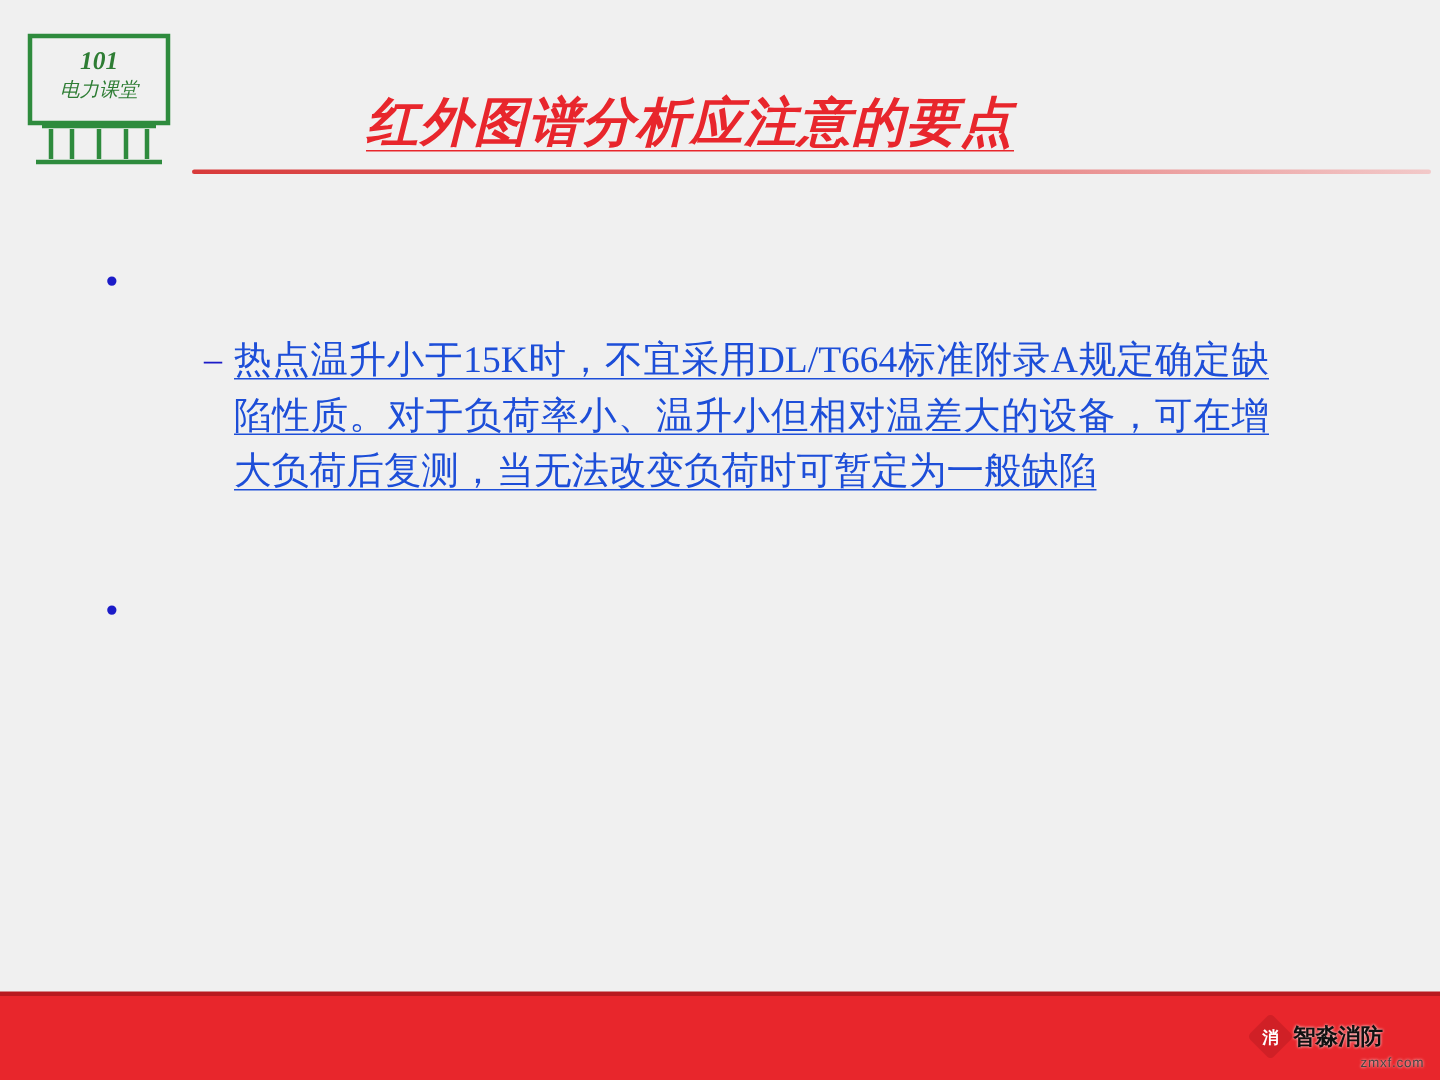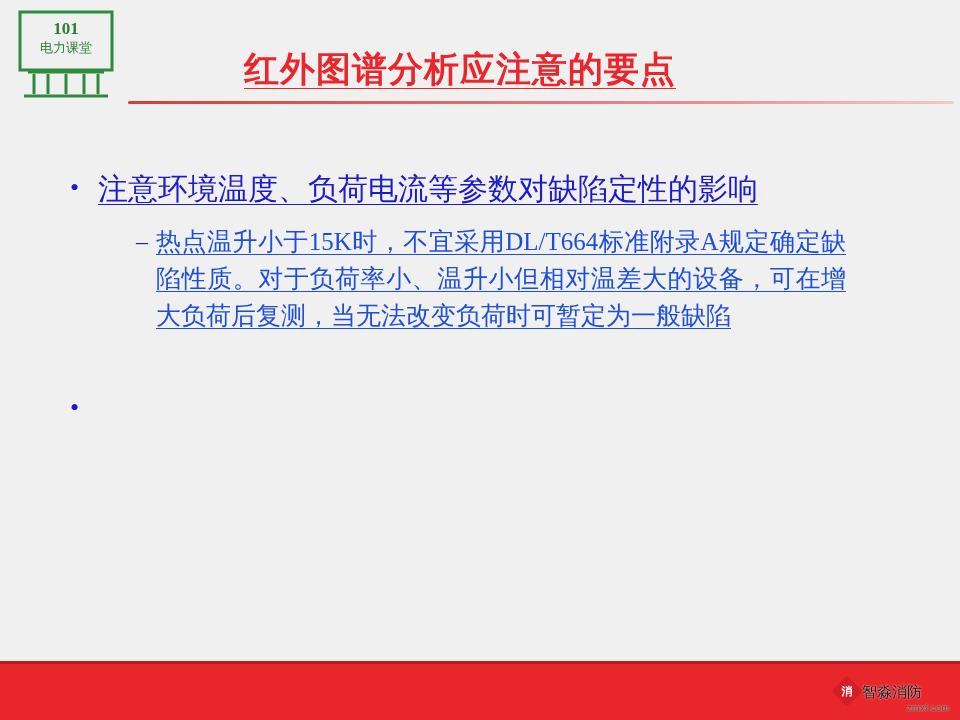--- a/index.html
+++ b/index.html
@@ -7,22 +7,23 @@
   body {
     font-family: "Liberation Serif", serif;
     background:#f0f0f0;
     position:relative;
     overflow:hidden;
   }
 
   
   .slide-header {
     position:absolute;
-    top:4px; left:0; right:0;
+    top:16px; left:0; right:0;
     height:104px;
+    font-style:italic;
   }
   .logo {
     position:absolute;
     left:14px; top:6px;
     width:104px; height:88px;
   }
   .logo svg { display:block; }
 
   .title {
     position:absolute;
@@ -145,21 +146,21 @@
     transform:rotate(45deg);
     display:flex; align-items:center; justify-content:center;
     border-radius:3px;
   }
   .wm-badge span {
     transform:rotate(-45deg);
     color:#fff; font-size:11px; font-weight:bold;
     font-family:"Liberation Sans", sans-serif;
   }
   .wm-main {
-    color:#111; font-size:15px; font-weight:normal;
+    color:#111; font-size:15px; font-weight:bold;
     font-family:"Liberation Sans", sans-serif;
     text-shadow:0 0 2px #fff;
     line-height:15px;
   }
   .wm-sub {
     color:#444; font-size:9px;
     font-family:"Liberation Sans", sans-serif;
     letter-spacing:.5px;
     margin-left:26px;
     margin-top:1px;
@@ -190,21 +191,20 @@
   </div>
 
   <div class="title">红外图谱分析应注意的要点</div>
   <div class="header-rule"></div>
 </div>
 
 <div class="content">
 
   <div class="bullet-l1">
     <div class="dot">•</div>
-    <div class="txt">注意环境温度、负荷电流等参数对缺陷定性的影响</div>
   </div>
 
   <div class="bullet-l2">
     <div class="dash">–</div>
     <div class="txt">热点温升小于15K时，不宜采用DL/T664标准附录A规定确定缺陷性质。对于负荷率小、温升小但相对温差大的设备，可在增大负荷后复测，当无法改变负荷时可暂定为一般缺陷</div>
   </div>
 
   <div class="spacer"></div>
 
   <div class="bullet-l1">

